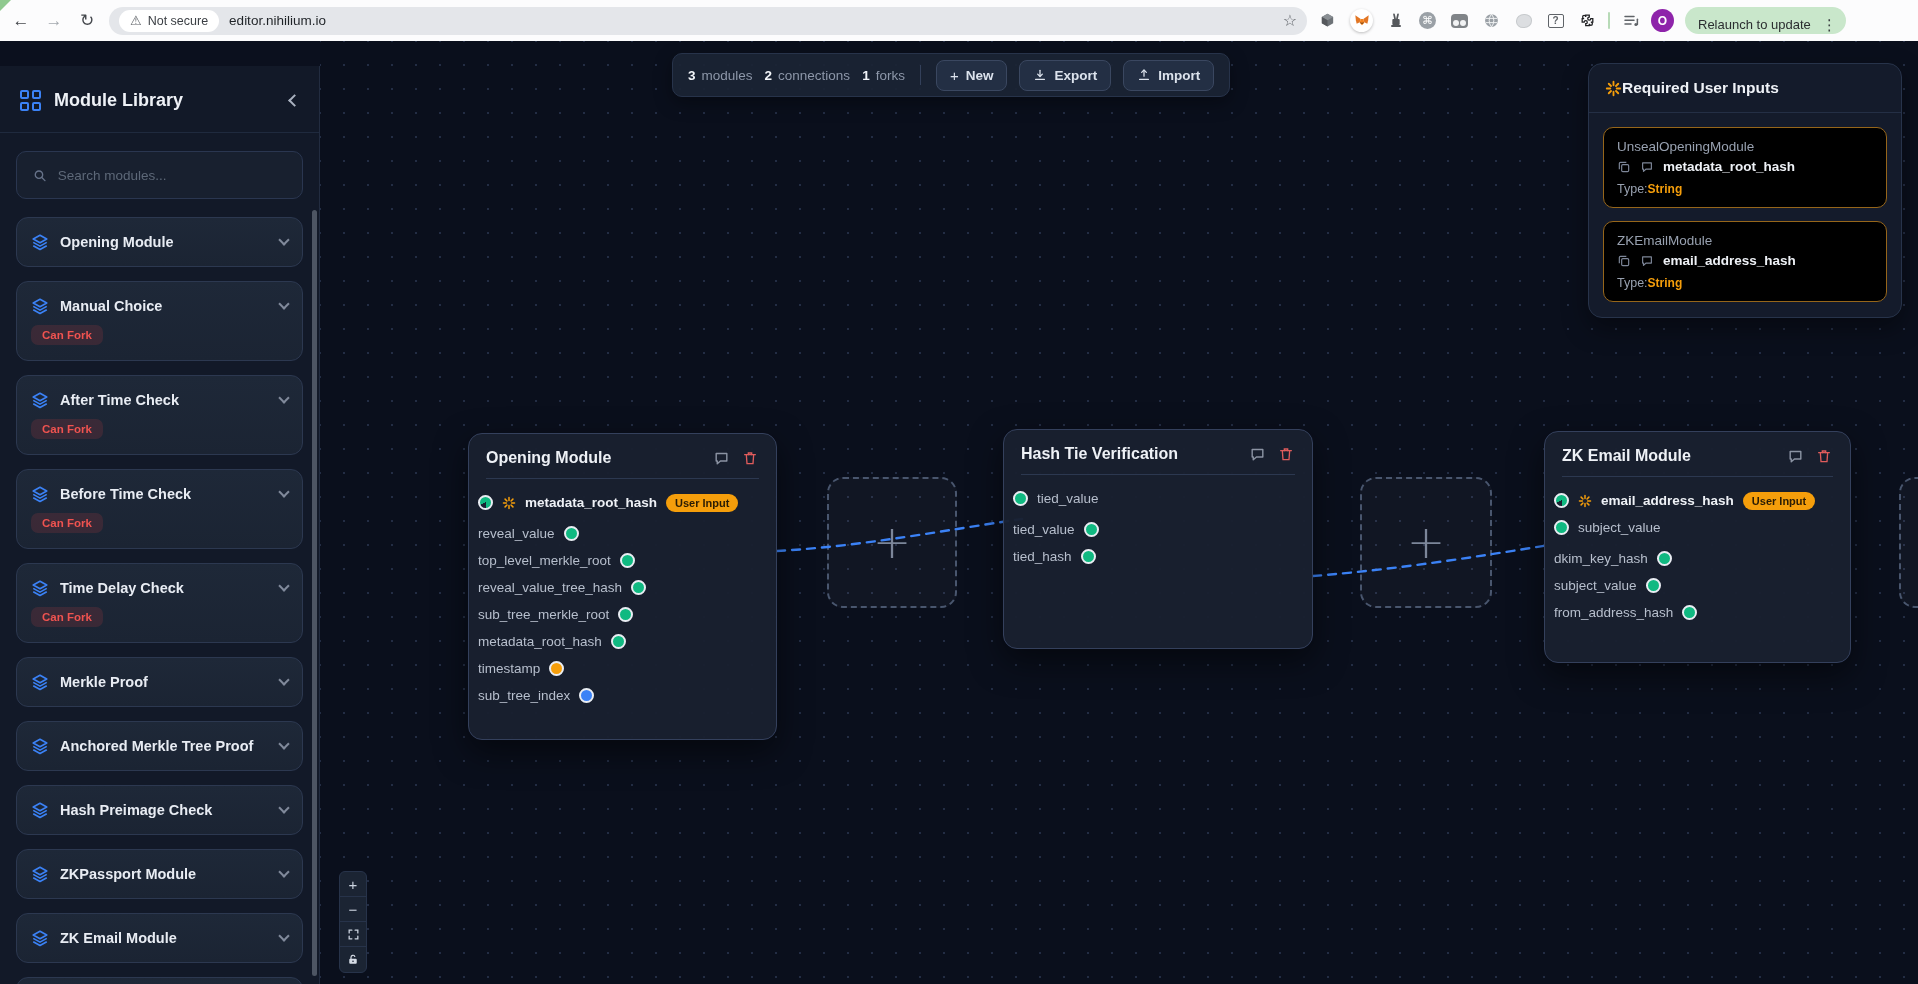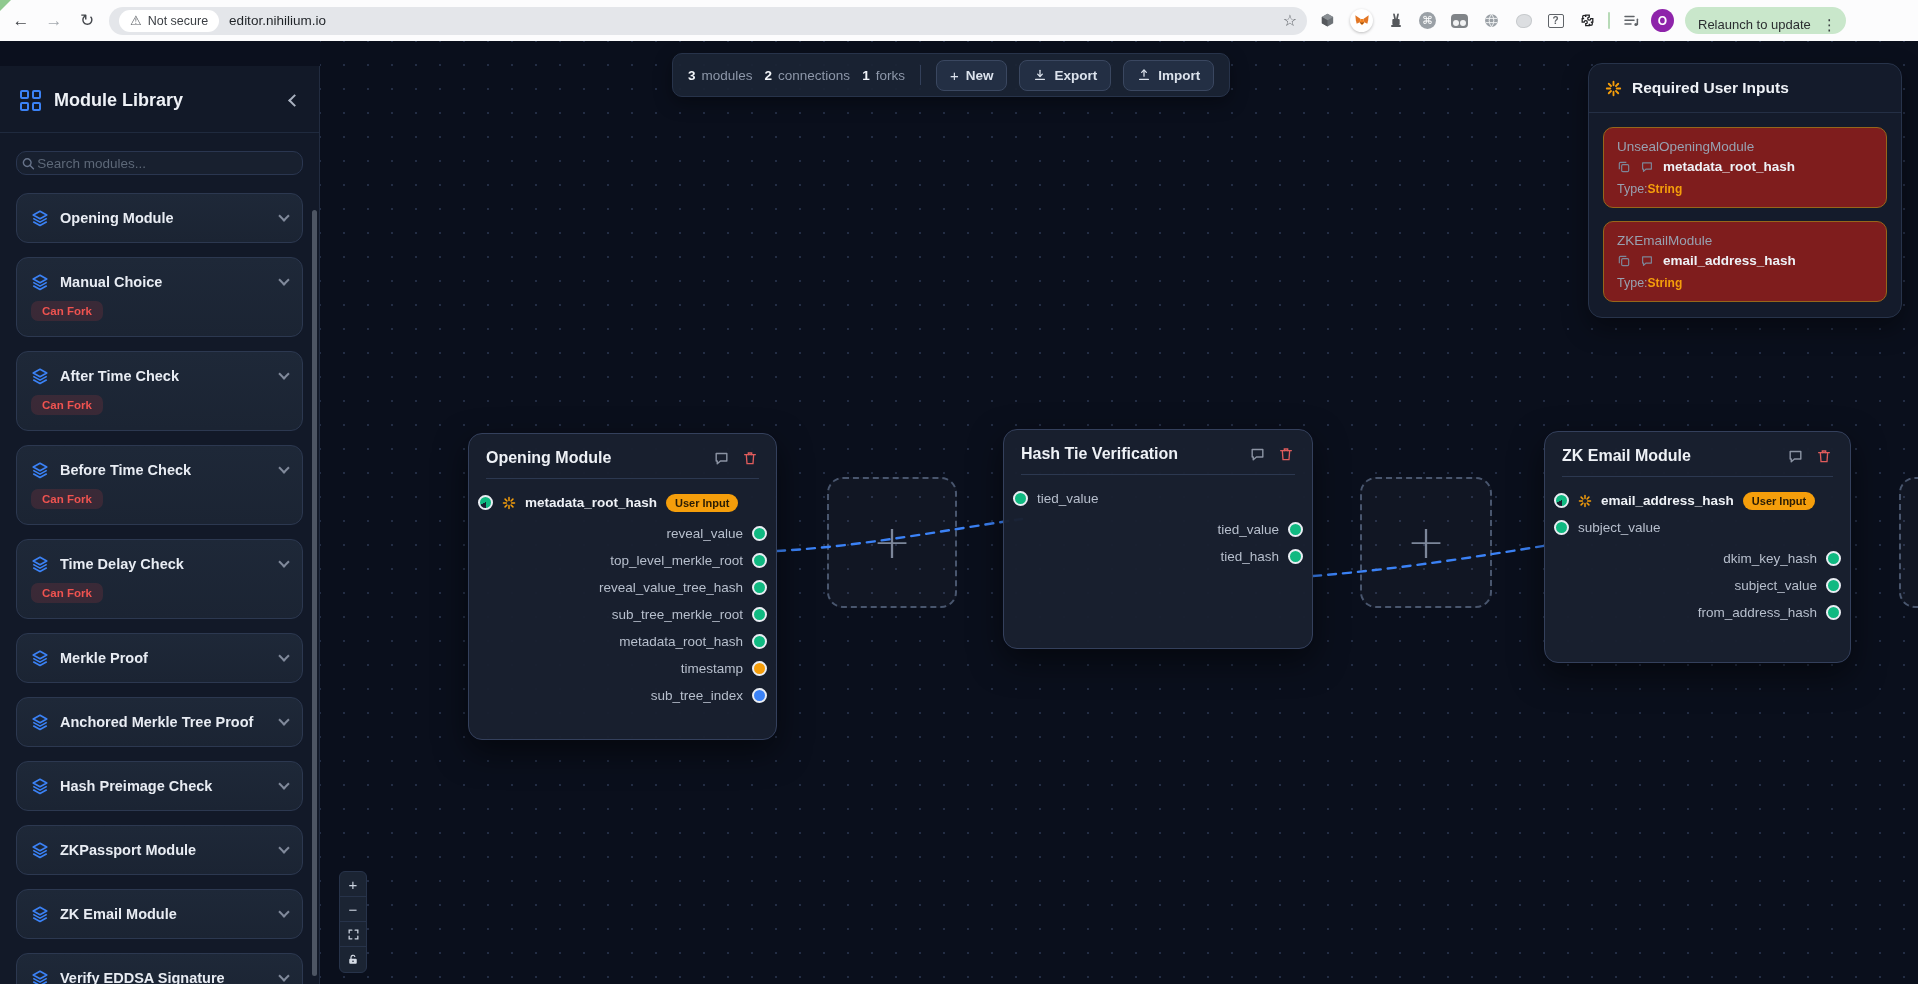--- a/index.html
+++ b/index.html
@@ -45,22 +45,22 @@
   
   .sidebar{position:relative;width:320px;min-width:320px;height:100%;background:#121928;
            border-right:1px solid #222c40;overflow:hidden;margin-top:25px;}
   .sb-head{display:flex;align-items:center;gap:13px;padding:24px 20px 21px;}
   .grid-ic{display:grid;grid-template-columns:9px 9px;gap:3px;}
   .grid-ic i{width:9px;height:9px;border:2.2px solid #3b82f6;border-radius:2px;display:block;}
   .sb-title{flex:1;font-size:18px;font-weight:700;color:#eef1f6;}
   .chev-l{width:9px;height:9px;border-right:2px solid #aab2c0;border-bottom:2px solid #aab2c0;
           transform:rotate(135deg);cursor:pointer;}
   .sb-div{height:1px;background:#1f2a3e;}
-  .searchbox{margin:18px 16px;height:24px;border:1px solid #2a3650;border-radius:10px;background:#18202f;
-             display:flex;align-items:center;padding:0 4px;}
+  .searchbox{margin:18px 16px;height:48px;border:1px solid #2a3650;border-radius:10px;background:#18202f;
+             display:flex;align-items:center;gap:9px;padding:0 16px;}
   .searchbox input{background:transparent;border:none;outline:none;color:#cdd3de;font-size:13.5px;width:100%;
                    font-family:"Liberation Sans",sans-serif;}
   .searchbox input::placeholder{color:#5d6878;}
   .mod-list{padding:0 16px;display:flex;flex-direction:column;gap:14px;}
   .mod-item{background:linear-gradient(180deg,#1e2838,#1b2433);border:1px solid #2c3850;
             border-radius:12px;padding:15px 14px;cursor:pointer;}
   .mod-row{display:flex;align-items:center;gap:11px;}
   .mod-label{flex:1;font-size:14.5px;font-weight:700;color:#e8ecf3;}
   .chev-d{width:8px;height:8px;border-right:2px solid #818a9b;border-bottom:2px solid #818a9b;
           transform:rotate(45deg);margin-top:-4px;}
@@ -80,41 +80,41 @@
   .stat{display:flex;gap:6px;font-size:13.5px;align-items:center;}
   .stat b{color:#f2f5f9;}
   .stat span{color:#8d97a9;}
   .tb-sep{width:1px;height:20px;background:#33405a;margin:0 3px;}
   .tb-btn{display:flex;align-items:center;gap:7px;border:1px solid #3a4760;background:#232f44;
           color:#dbe2ec;font-size:13.5px;font-weight:600;border-radius:8px;padding:7px 13px;cursor:pointer;}
   .tb-btn .plusg{font-size:15px;font-weight:400;line-height:1;}
 
   .panel{position:absolute;left:1268px;top:22px;width:314px;background:#141b2b;border:1px solid #27334a;
          border-radius:14px;z-index:6;box-shadow:0 10px 26px rgba(0,0,0,.4);}
-  .panel-head{display:flex;align-items:center;gap:10px;padding:15px 16px;border-bottom:1px solid #242f45;}
+  .panel-head{display:flex;align-items:center;padding:15px 16px;border-bottom:1px solid #242f45;}
   .panel-title{font-size:15.5px;font-weight:700;color:#eef1f6;}
   .panel-body{padding:14px;}
-  .req-card{border:1px solid #96661a;background:#7f1d1d;border-radius:10px;padding:11px 13px;
+  .req-card{border:1px solid #96661a;background:#000000;border-radius:10px;padding:11px 13px;
             margin-bottom:13px;cursor:pointer;}
   .req-card:last-child{margin-bottom:1px;}
   .req-module{color:#98a1b0;font-size:13.5px;}
   .req-portrow{display:flex;align-items:center;gap:9px;margin-top:5px;}
   .req-port{color:#eef1f6;font-weight:700;font-size:13.5px;}
   .req-type{margin-top:8px;font-size:12.5px;color:#98a1b0;}
   .req-type b{color:#f59e0b;font-size:12px;font-weight:700;}
 
   .node{position:absolute;background:rgba(25,32,48,.97);border:1px solid #34405c;border-radius:14px;
         z-index:4;box-shadow:0 12px 32px rgba(0,0,0,.5);overflow:hidden;}
   .node-head{display:flex;align-items:center;padding:15px 17px 11px;gap:11px;}
   .node-title{flex:1;font-size:16px;font-weight:700;color:#eef1f6;margin:0;}
   .n-ic{width:18px;height:18px;cursor:pointer;display:flex;align-items:center;justify-content:center;}
   .node-div{height:1px;background:#2c3850;margin:0 17px;}
   .node-body{padding:10px 0 14px;}
   .prow{height:27px;display:flex;align-items:center;gap:9px;padding:0 9px;}
-  .prow.out{justify-content:flex-end;margin-left:29px;}
+  .prow.out{}
   .prow.first-out{margin-top:4px;}
   .pname{font-size:13.5px;color:#b7bfcd;}
   .pname.strong{color:#eef1f6;font-weight:700;}
   .dot{width:15px;height:15px;border-radius:50%;border:2.5px solid #e9edf3;flex:0 0 auto;cursor:crosshair;}
   .dot.green{background:#10b981;}
   .dot.orange{background:#f59e0b;}
   .dot.blue{background:#3b82f6;}
   .dot.notch{background:conic-gradient(from 180deg,#1a2233 0 68deg,#10b981 0);}
   .ui-badge{background:#f59e0b;color:#2a1c04;font-size:11px;font-weight:700;padding:3px 9px;
             border-radius:9px;white-space:nowrap;}

